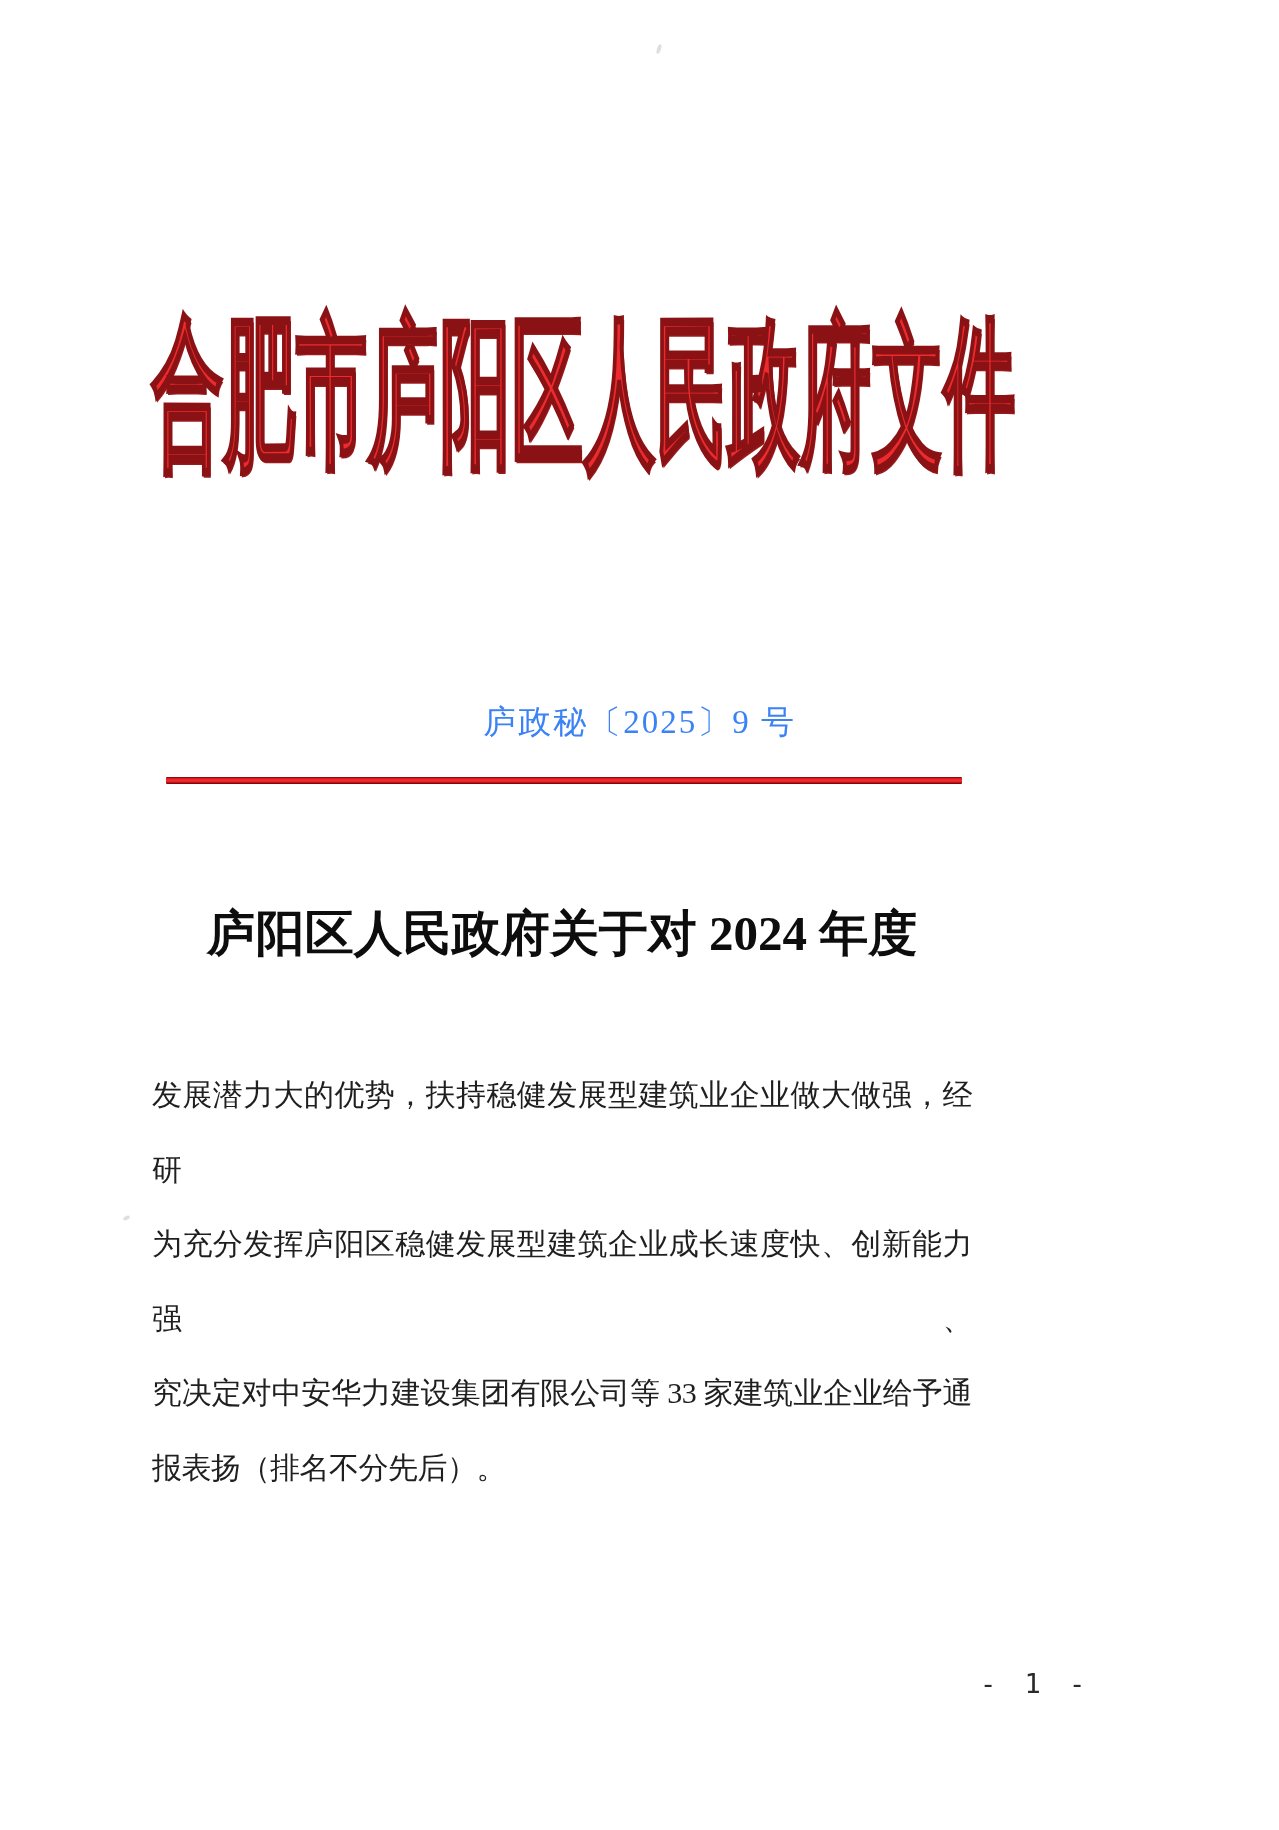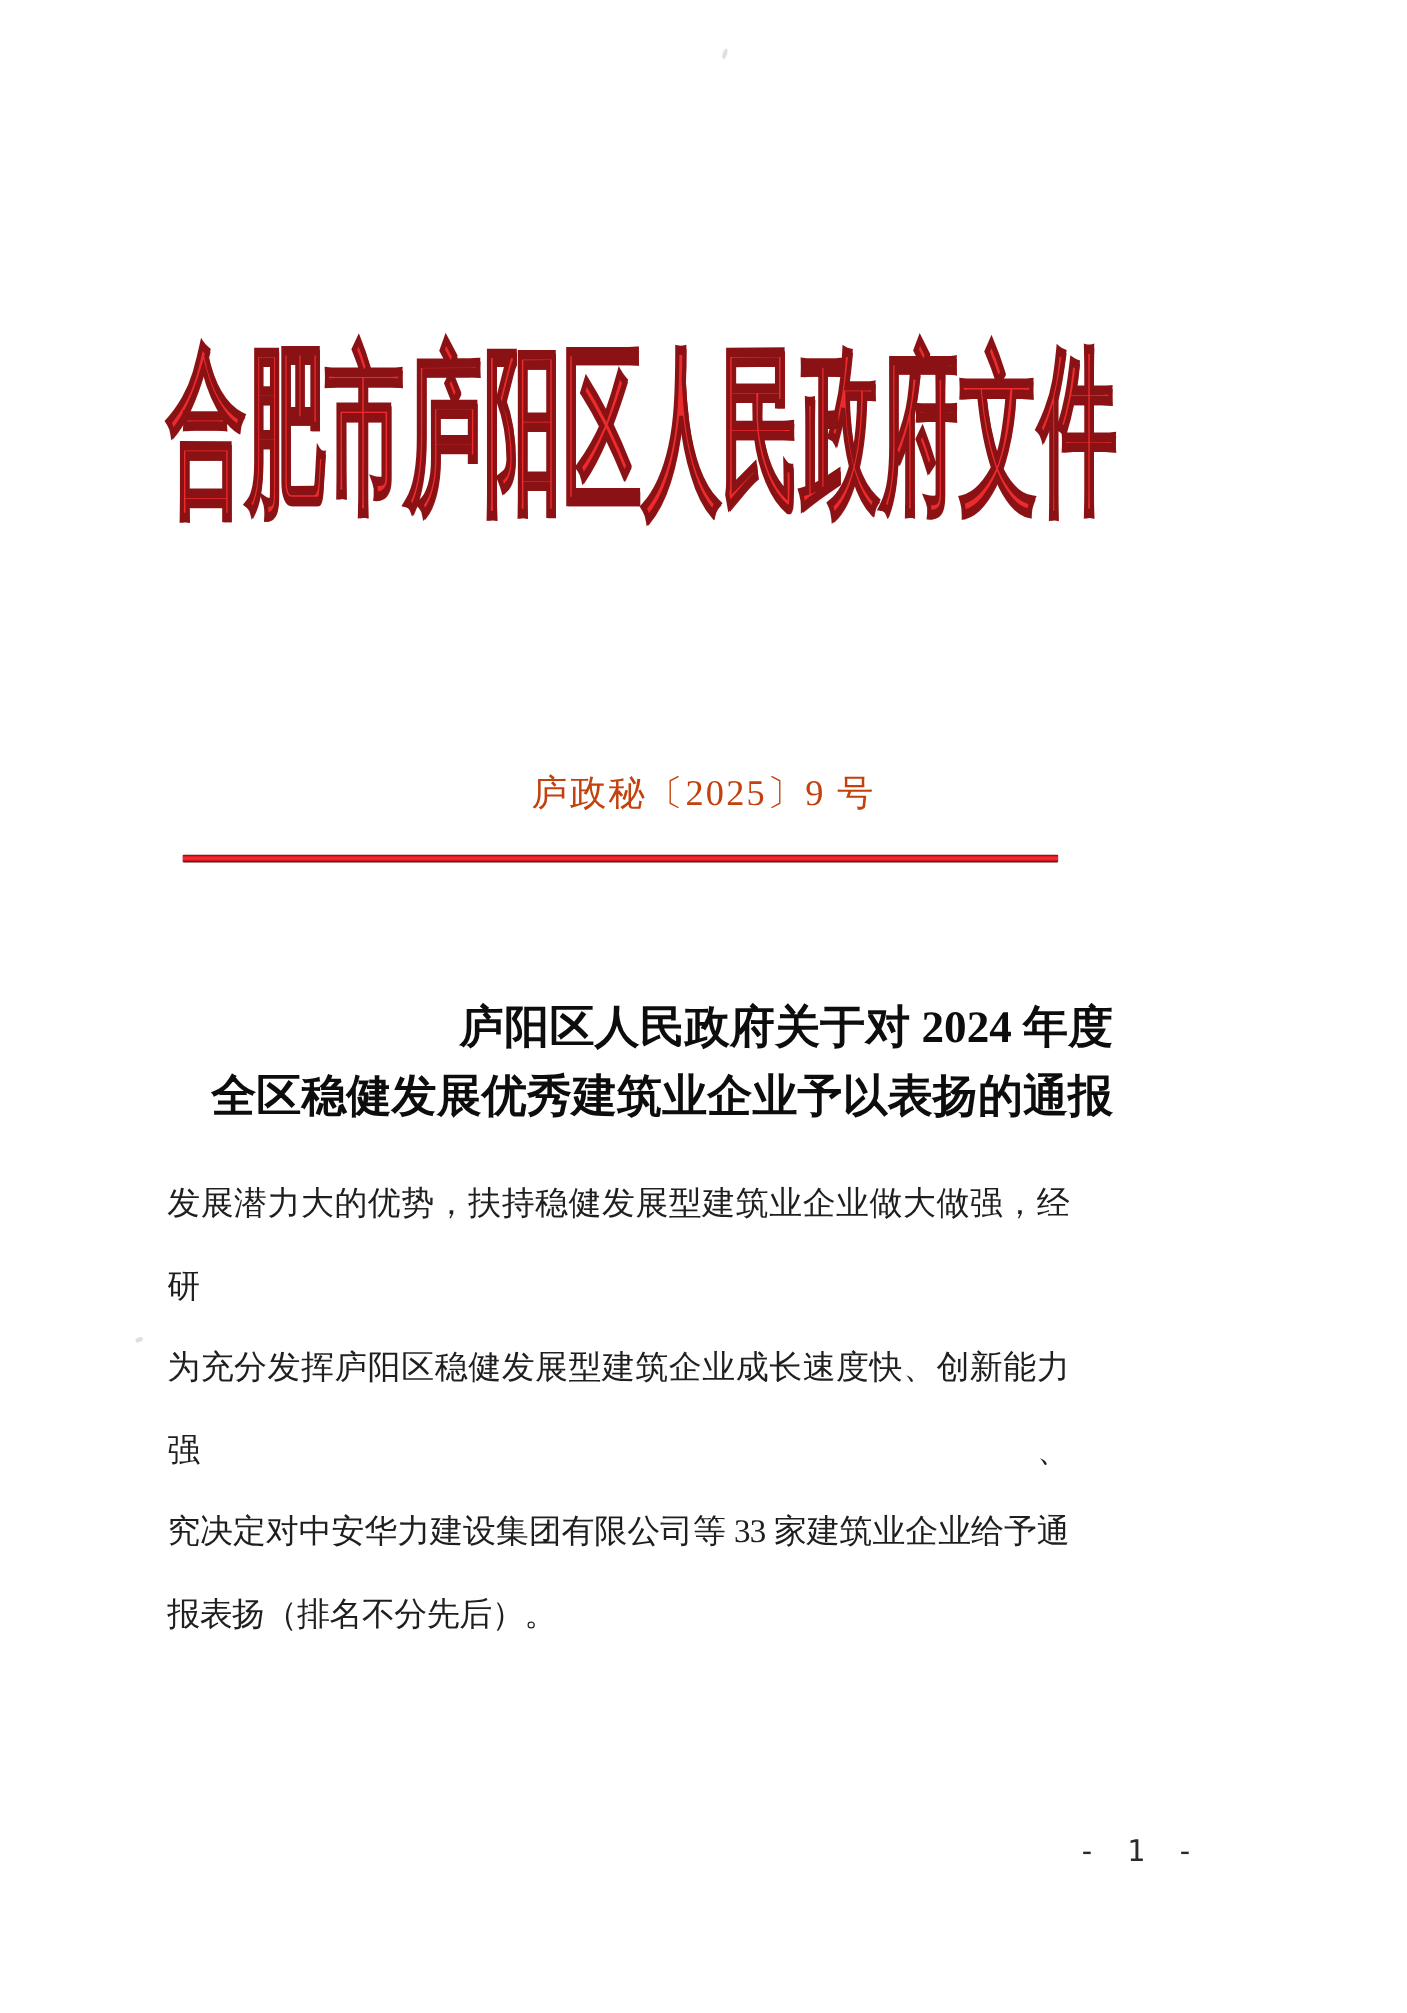--- a/index.html
+++ b/index.html
@@ -42,48 +42,47 @@
 
   
   .doc-number {
     position: absolute;
     top: 700px;
     left: 0;
     width: 100%;
     text-align: center;
     font-size: 33px;
     line-height: 44px;
-    color: #c2410c;
+    color: #3b82f6;
     letter-spacing: 2px;
   }
 
   
   .red-rule {
     position: absolute;
     top: 777px;
     left: 166px;
     width: 796px;
     height: 7px;
     background: linear-gradient(to bottom, #5f0b0b 0%, #ee1a22 25%, #f43036 55%, #c40f14 80%, #4f0808 100%);
     border-radius: 1px;
   }
 
   
   .doc-title {
     position: absolute;
     top: 902px;
     left: 152px;
     width: 820px;
-    text-align: right;
-    font-size: 41px;
+    text-align: center;
+    font-size: 49px;
     font-weight: bold;
     line-height: 63px;
     color: #0d0d0d;
     white-space: nowrap;
-    margin-left: 40px;
   }
 
   
   .body-text {
     position: absolute;
     top: 1058px;
     left: 152px;
     width: 820px;
     font-size: 30px;
     line-height: 74.5px;
@@ -132,21 +131,20 @@
   <div class="letterhead">
     <span class="stretch">合肥市庐阳区人民政府文件</span>
   </div>
 
   <div class="doc-number">庐政秘〔2025〕9 号</div>
 
   <div class="red-rule"></div>
 
   <div class="doc-title">
     <div>庐阳区人民政府关于对 2024 年度</div>
-    <div>全区稳健发展优秀建筑业企业予以表扬的通报</div>
   </div>
 
   <div class="body-text">
     <div class="body-line full">发展潜力大的优势，扶持稳健发展型建筑业企业做大做强，经研</div>
     <div class="body-line full">为充分发挥庐阳区稳健发展型建筑企业成长速度快、创新能力强、</div>
     <div class="body-line full">究决定对中安华力建设集团有限公司等 33 家建筑业企业给予通</div>
     <div class="body-line">报表扬（排名不分先后）。</div>
   </div>
 
   <div class="page-number">- 1 -</div>

